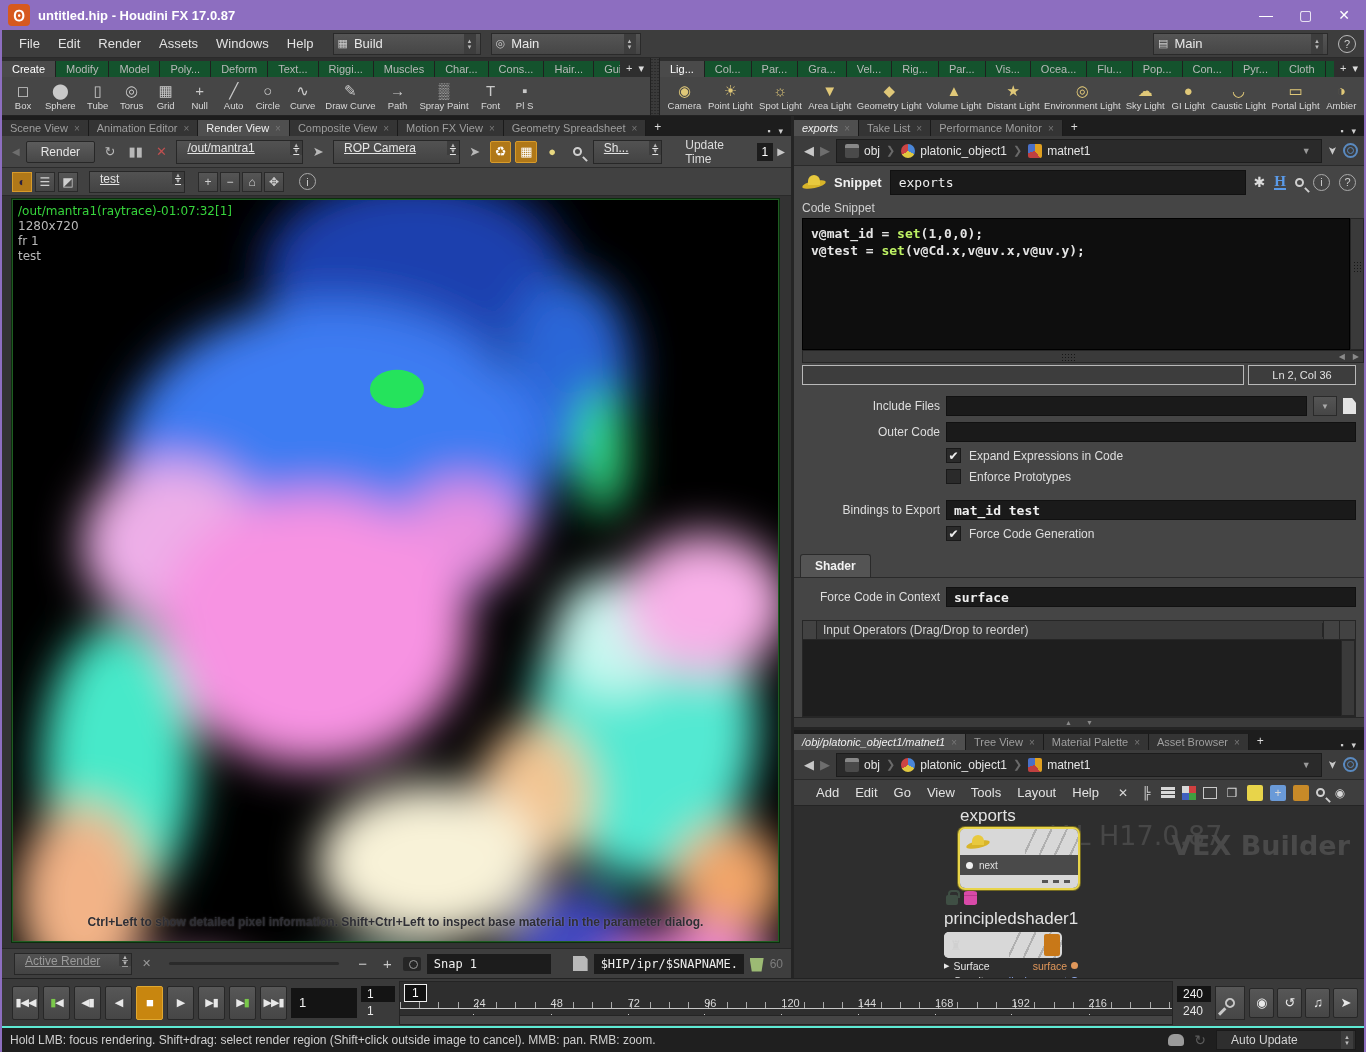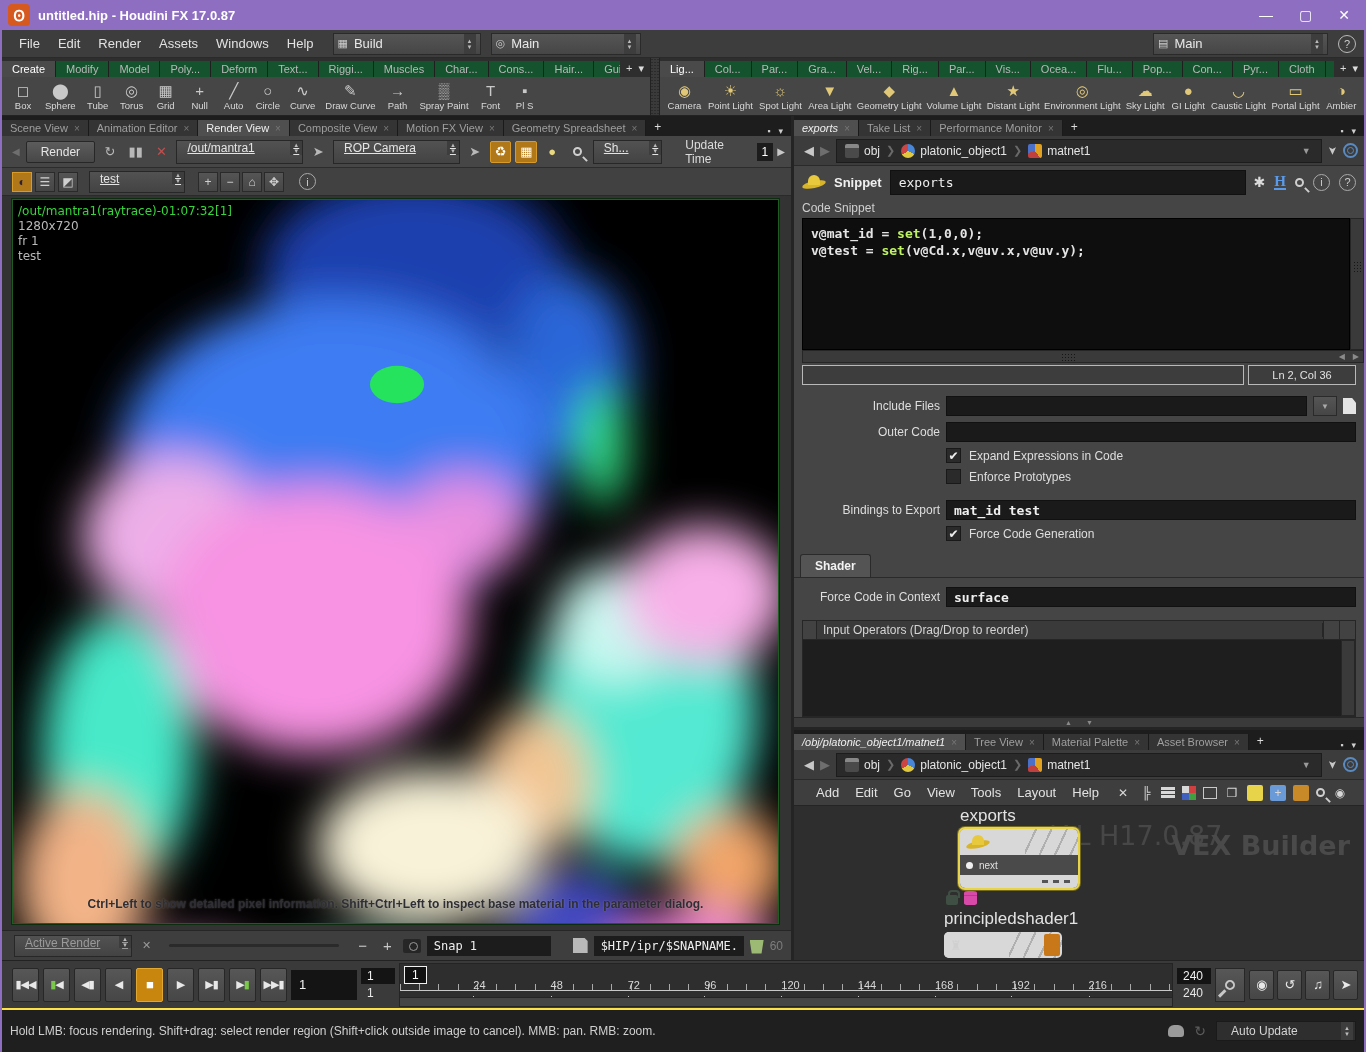--- a/index.html
+++ b/index.html
@@ -227,21 +227,21 @@
   .tick i { position:absolute; top:18px; left:0; width:1px; height:14px; background:#c8c8c8; }
   .cur-frame { position:absolute; left:4px; top:2px; background:#111; border:1px solid #f0f0f0; color:#fff; font-size:12px; padding:1px 7px; }
   .ruler .hbar { position:absolute; bottom:0; left:0; right:0; height:9px; background:#454545; border-top:1px solid #242424; }
   .key-btn { width:30px; height:34px; background:linear-gradient(#575757,#464646); border:1px solid #272727; display:flex; align-items:center; justify-content:center; }
   .key-ico { width:10px; height:10px; border:2.5px solid #c8c8c8; border-radius:50%; position:relative; transform:rotate(45deg); }
   .key-ico:after { content:""; position:absolute; top:10px; left:2px; width:3px; height:9px; background:#c8c8c8; }
   .tl-icons { display:flex; gap:3px; }
   .tl-icons .tbtn { width:25px; height:30px; font-size:13px; }
 
   
-  .statusbar { height:44px; background:#1f1f1f; border-top:2px solid #fde047; display:flex; align-items:center; padding:0 8px; gap:10px; flex:none; }
+  .statusbar { height:26px; background:#1f1f1f; border-top:2px solid #5eead4; display:flex; align-items:center; padding:0 8px; gap:10px; flex:none; }
   .status-msg { color:#cfcfcf; font-size:12px; flex:1; }
   .brain-ico { width:16px; height:12px; background:#9a9a9a; border-radius:6px 6px 3px 3px; }
   .sb-refresh { color:#5c5c5c; font-size:14px; }
   .sb-sel { display:flex; align-items:center; background:#2e2e2e; border:1px solid #1a1a1a; height:20px; padding:0 2px 0 14px; color:#d4d4d4; font-size:12px; min-width:140px; }
 </style>
 </head>
 <body>
 
 <div class="window">
 

